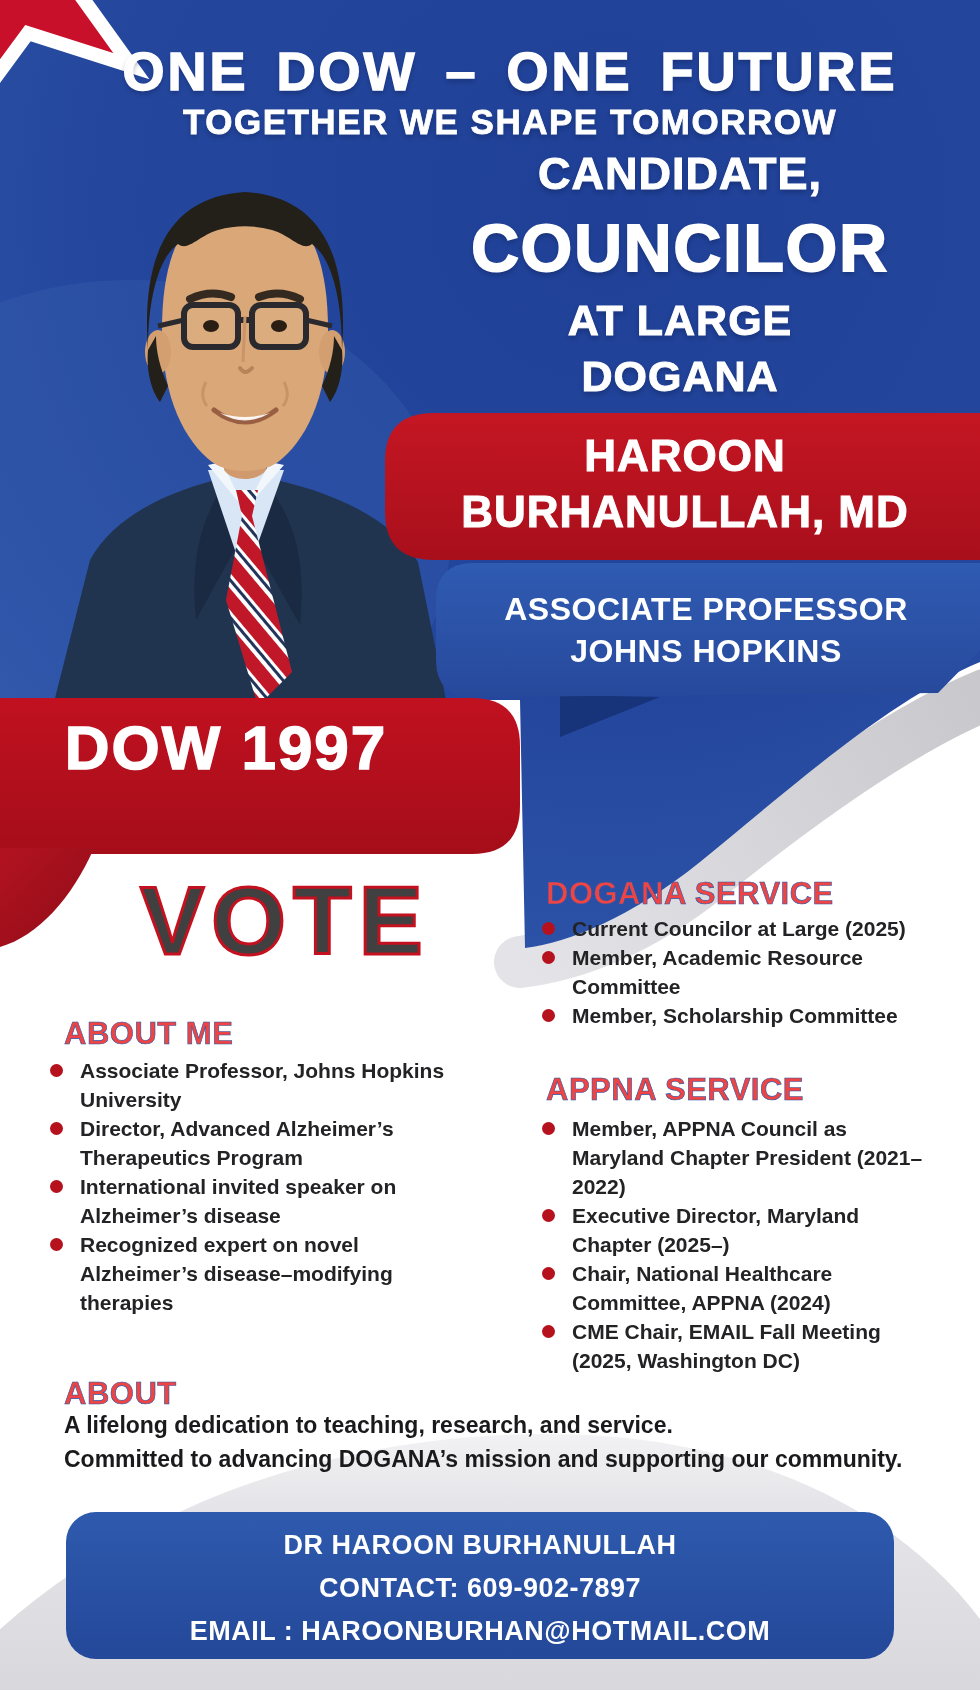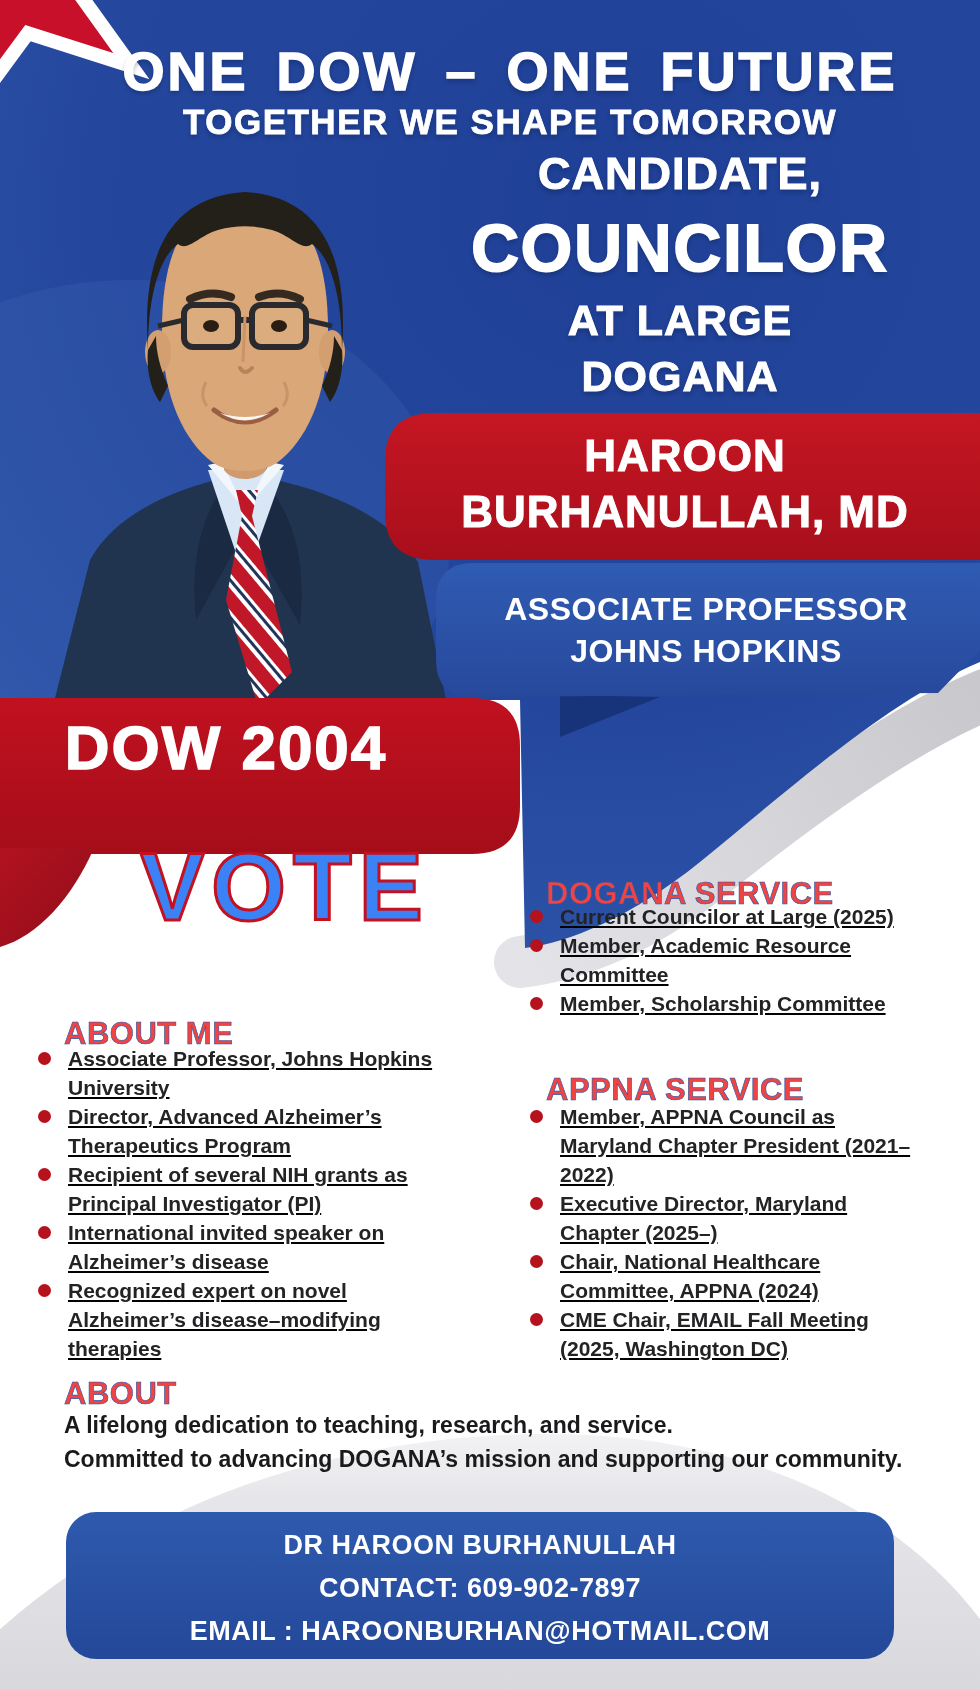--- a/index.html
+++ b/index.html
@@ -22,31 +22,31 @@
   .atlarge{left:380px;top:296px;width:600px;font-size:43px;font-weight:bold;
            letter-spacing:1px;-webkit-text-stroke:1px #fff;}
   .dogana{left:380px;top:352px;width:600px;font-size:43px;font-weight:bold;
            letter-spacing:1px;-webkit-text-stroke:1px #fff;}
   .name-banner-text{left:390px;top:428px;width:590px;font-size:44px;font-weight:bold;
            line-height:56px;letter-spacing:1px;-webkit-text-stroke:1px #fff;}
   .jh-text{left:436px;top:588px;width:540px;font-size:32px;font-weight:bold;
            line-height:42px;letter-spacing:.5px;}
   .dow-text{left:0px;top:712px;width:452px;font-size:62px;font-weight:bold;
            letter-spacing:2px;-webkit-text-stroke:1.5px #fff;}
-  .vote{left:60px;top:832px;width:450px;font-size:96px;font-weight:bold;
-           letter-spacing:7px;color:#3b82f6;-webkit-text-stroke:3px #c3111f;}
+  .vote{left:60px;top:866px;width:450px;font-size:96px;font-weight:bold;
+           letter-spacing:7px;color:#404040;-webkit-text-stroke:3px #c3111f;}
 
   .sec-heading{font-size:31px;font-weight:bold;color:#ef4444;letter-spacing:.5px;margin-top:24px;
            -webkit-text-stroke:.6px #2257ac;}
   .about-heading{left:64px;top:992px;}
   .dogana-heading{left:546px;top:852px;}
   .appna-heading{left:546px;top:1048px;}
   .vision-heading{left:64px;top:1352px;}
 
-  ul.blist{list-style:none;margin:4px;padding:0;text-decoration:underline;}
+  ul.blist{list-style:none;margin:16px;padding:0;}
   ul.blist li{position:relative;padding-left:34px;font-size:21px;font-weight:600;
            color:#232325;line-height:29px;}
   ul.blist li .dot{position:absolute;left:4px;top:8px;width:13px;height:13px;
            border-radius:50%;background:#b5121e;}
   .about-list{left:30px;top:1040px;width:420px;}
   .right-list{width:400px;}
   .dogana-list{left:522px;top:898px;}
   .appna-list{left:522px;top:1098px;}
 
   .vision-text{left:64px;top:1408px;width:880px;font-size:23px;font-weight:600;
@@ -178,29 +178,28 @@
   <div class="abs name-banner-text txt-white center">
     <div>HAROON</div>
     <div>BURHANULLAH, MD</div>
   </div>
 
   <div class="abs jh-text txt-white center">
     <div>ASSOCIATE PROFESSOR</div>
     <div>JOHNS HOPKINS</div>
   </div>
 
-  <div class="abs dow-text txt-white center">DOW 2004</div>
+  <div class="abs dow-text txt-white center">DOW 1997</div>
 
   <div class="abs vote center">VOTE</div>
 
   <div class="abs sec-heading about-heading">ABOUT ME</div>
   <ul class="abs blist about-list">
     <li><span class="dot"></span><span>Associate Professor, Johns Hopkins University</span></li>
     <li><span class="dot"></span><span>Director, Advanced Alzheimer’s Therapeutics Program</span></li>
-    <li><span class="dot"></span><span>Recipient of several NIH grants as Principal Investigator (PI)</span></li>
     <li><span class="dot"></span><span>International invited speaker on Alzheimer’s disease</span></li>
     <li><span class="dot"></span><span>Recognized expert on novel Alzheimer’s disease–modifying therapies</span></li>
   </ul>
 
   <div class="abs sec-heading dogana-heading">DOGANA SERVICE</div>
   <ul class="abs blist right-list dogana-list">
     <li><span class="dot"></span><span>Current Councilor at Large (2025)</span></li>
     <li><span class="dot"></span><span>Member, Academic Resource Committee</span></li>
     <li><span class="dot"></span><span>Member, Scholarship Committee</span></li>
   </ul>

